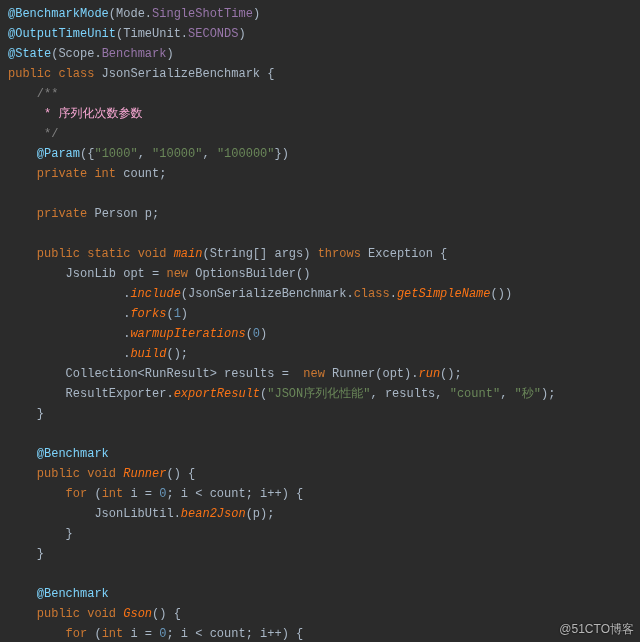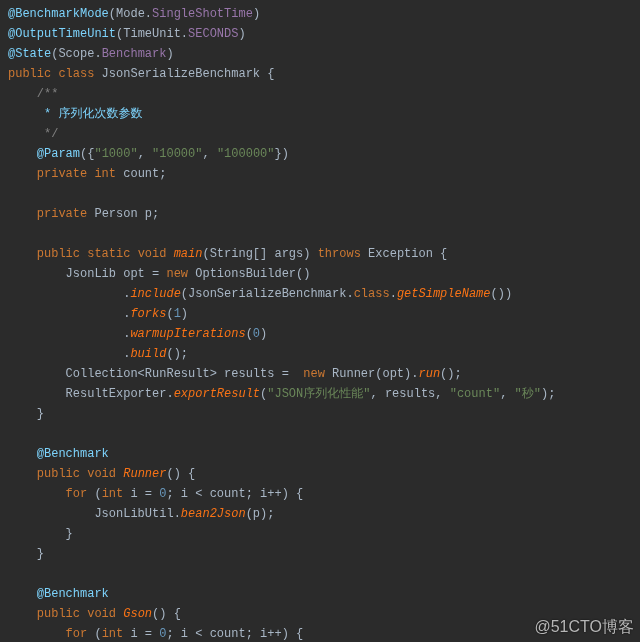--- a/index.html
+++ b/index.html
@@ -18,29 +18,29 @@
     font-size: 12px;
     line-height: 20px;
     white-space: pre;
     color: #a9b7c6;
   }
   .tok-ann   { color: #7dd3fc; }  
   .tok-kw    { color: #cc7832; }  
   .tok-str   { color: #6a8759; }  
   .tok-num   { color: #6897bb; }  
   .tok-cmt   { color: #808080; font-style: normal; } 
-  .tok-cmt2  { color: #7dd3fc; }  
+  .tok-cmt2  { color: #f9a8d4; }  
   .tok-mtd   { color: #f97316; font-style: italic; }  
   .tok-fld   { color: #9876aa; }  
   .watermark {
     position: absolute;
     right: 6px;
     bottom: 4px;
     font-family: sans-serif;
-    font-size: 16px;
+    font-size: 12px;
     color: #cfcfcf;
     opacity: 0.85;
     text-shadow: 0 0 2px #000;
   }
 </style>
 </head>
 <body>
 
 <pre class="code"><span class="tok-ann">@BenchmarkMode</span><span>(Mode.</span><span class="tok-fld">SingleShotTime</span><span>)</span>
 <span class="tok-ann">@OutputTimeUnit</span><span>(TimeUnit.</span><span class="tok-fld">SECONDS</span><span>)</span>

